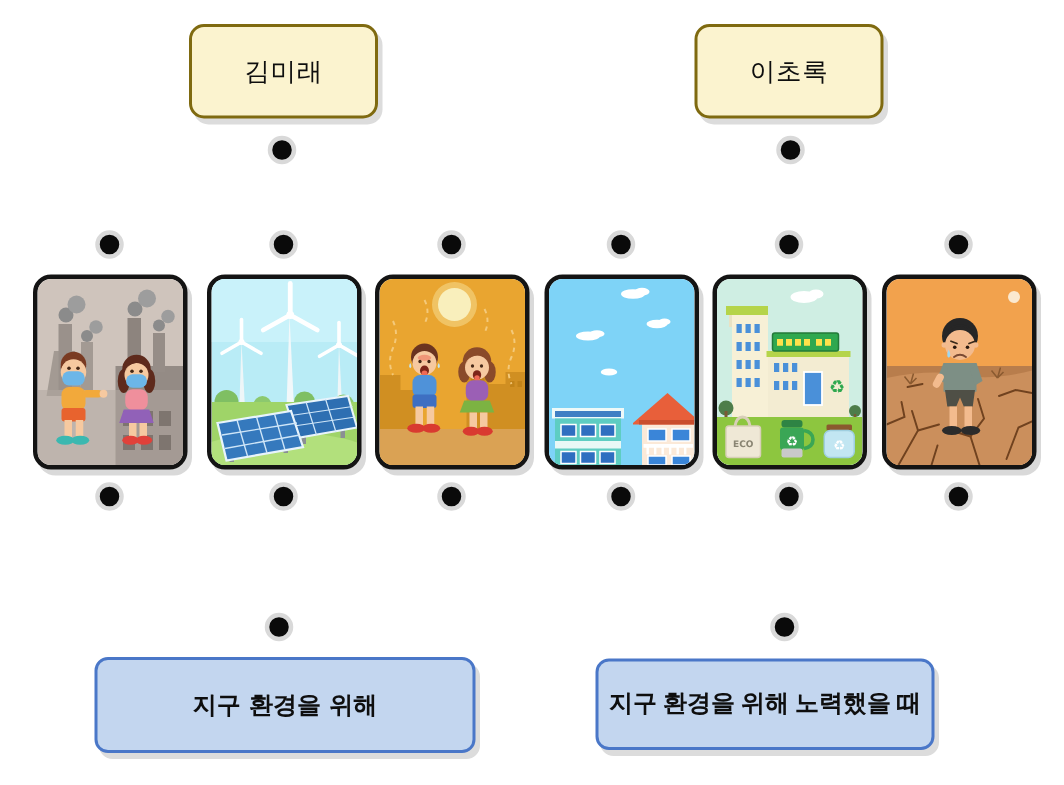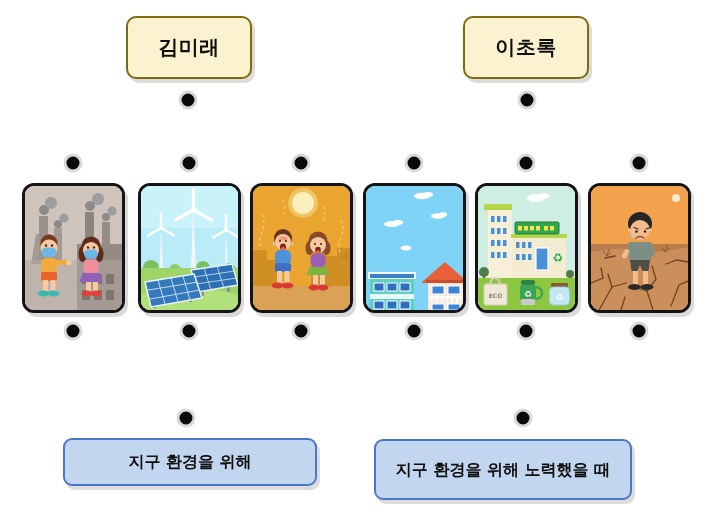--- a/index.html
+++ b/index.html
@@ -6,21 +6,21 @@
   body{
     width:709px;height:523px;position:relative;background:#ffffff;
     font-family:"DejaVu Sans","Liberation Sans",sans-serif;
     overflow:hidden;color:#0e0e0e;
   }
   .name-box{
     position:absolute;width:126px;height:63px;box-sizing:border-box;
     background:#fbf3cf;border:2px solid #7f6a10;border-radius:10px;
     box-shadow:3px 4px 0 #dcdcdc;
     display:flex;align-items:center;justify-content:center;
-    font-weight:bold;font-size:20px;letter-spacing:.5px;
+    font-weight:normal;font-size:17px;letter-spacing:.5px;
   }
   .category-box{
     position:absolute;box-sizing:border-box;
     background:#c3d6ef;border:2px solid #4a77c8;border-radius:9px;
     box-shadow:3px 4px 0 #dcdcdc;
     display:flex;flex-direction:column;align-items:center;justify-content:center;
     font-weight:bold;font-size:16px;line-height:1.35;text-align:center;
   }
   .category-box span:empty{display:none;}
   .dot{
@@ -424,19 +424,19 @@
 <div class="dot" style="left:73px;top:331px;"></div>
 <div class="dot" style="left:189px;top:331px;"></div>
 <div class="dot" style="left:301px;top:331px;"></div>
 <div class="dot" style="left:414px;top:331px;"></div>
 <div class="dot" style="left:526px;top:331px;"></div>
 <div class="dot" style="left:639px;top:331px;"></div>
 
 <div class="dot" style="left:186px;top:418px;"></div>
 <div class="dot" style="left:523px;top:418px;"></div>
 
-<div class="category-box" style="left:63px;top:438px;width:254px;height:48px;">
+<div class="category-box" style="left:63px;top:438px;width:254px;height:64px;">
   <span>지구 환경을 위해</span>
 </div>
-<div class="category-box" style="left:374px;top:439px;width:258px;height:61px;">
+<div class="category-box" style="left:397px;top:439px;width:226px;height:61px;font-family:Liberation Serif, serif;">
   <span>지구 환경을 위해 노력했을 때</span>
 
 </div>
 
 </body></html>

